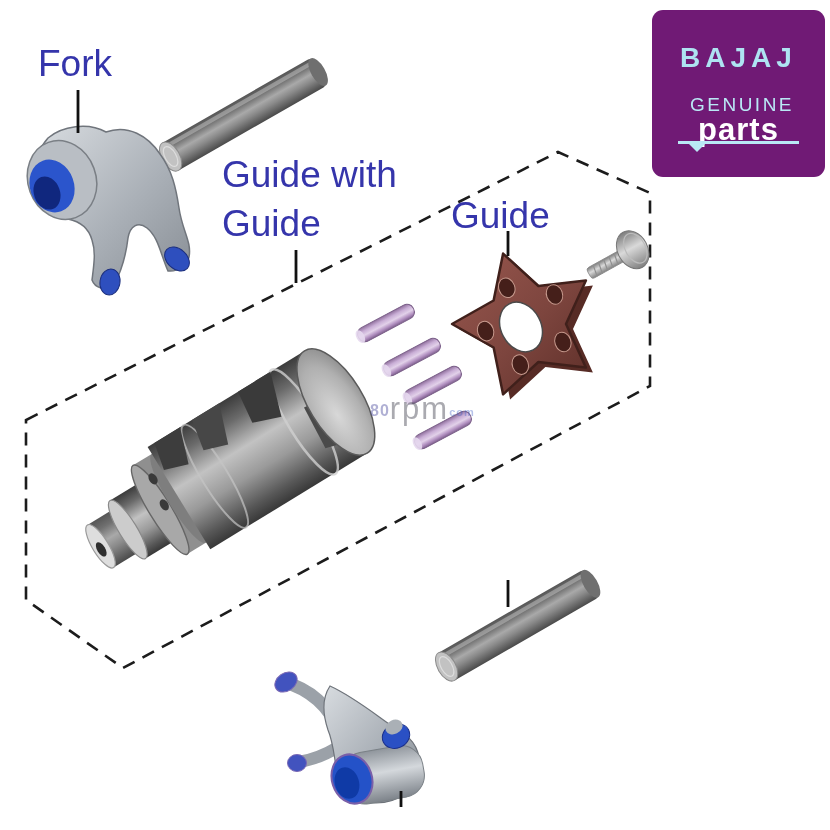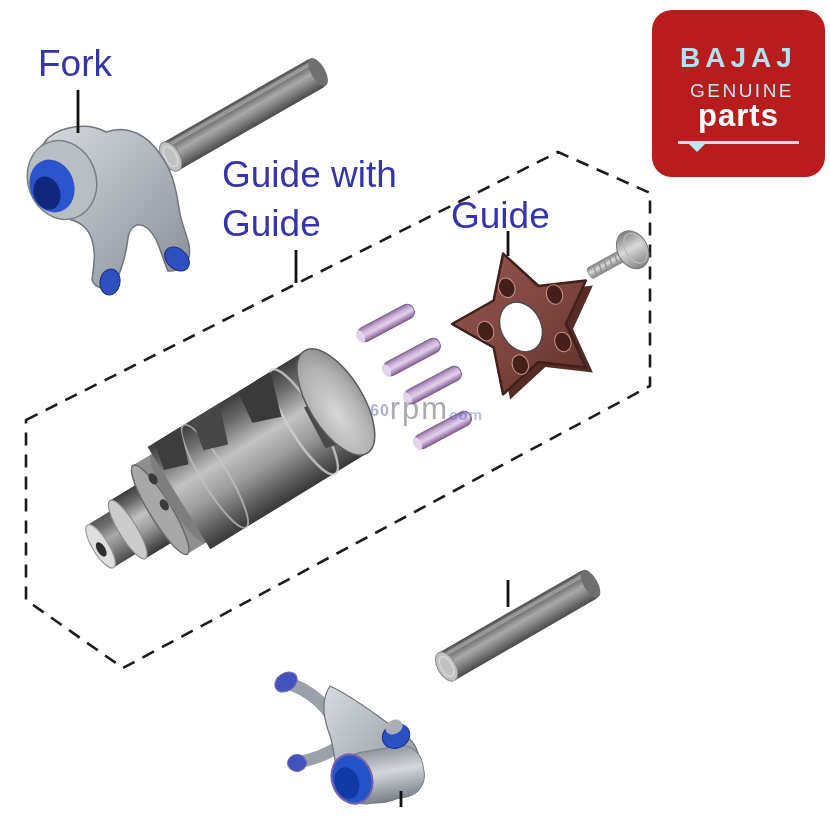--- a/index.html
+++ b/index.html
@@ -8,36 +8,36 @@
     overflow:hidden;font-family:"Liberation Sans",sans-serif;
   }
   .canvas svg.diagram{position:absolute;left:0;top:0;}
   .label{
     position:absolute;color:#3535ab;font-size:37px;line-height:49px;
     white-space:pre;letter-spacing:0px;
   }
   
   .logo{
     position:absolute;left:652px;top:10px;width:173px;height:167px;
-    background:#b91c1c;border-radius:20px;text-align:center;color:#b9e8f5;
+    background:#701a75;border-radius:11px;text-align:center;color:#b9e8f5;
   }
   .logo-brand{margin-top:32px;font-size:28px;font-weight:bold;letter-spacing:5px;color:#aee3f2;}
-  .logo-genuine{margin-top:6px;font-size:19px;letter-spacing:2.5px;color:#b9e8f5;padding-left:7px;}
+  .logo-genuine{margin-top:20px;font-size:19px;letter-spacing:2.5px;color:#b9e8f5;padding-left:7px;}
   .logo-parts{margin-top:-4px;font-size:31px;font-weight:bold;color:#ffffff;letter-spacing:1px;}
   .logo-underline{position:absolute;left:26px;width:121px;top:131px;height:3px;background:#b9e8f5;}
   .logo-arrow{
     position:absolute;left:36px;top:133px;width:0;height:0;
     border-left:9px solid transparent;border-right:9px solid transparent;
     border-top:9px solid #b9e8f5;
   }
   
   .watermark{position:absolute;left:370px;top:393px;display:flex;align-items:flex-start;}
   .wm-prefix{font-size:16px;font-weight:bold;color:rgba(80,80,160,0.45);margin-top:9px;letter-spacing:1px;}
   .wm-main{font-size:31px;font-weight:normal;color:rgba(100,100,112,0.55);letter-spacing:2px;line-height:1;}
-  .wm-suffix{font-size:15px;font-weight:bold;color:rgba(70,100,200,0.40);margin-top:13px;letter-spacing:1px;}
+  .wm-suffix{font-size:11px;font-weight:bold;color:rgba(70,100,200,0.40);margin-top:13px;letter-spacing:1px;}
 </style>
 </head>
 <body>
 
 <div class="canvas">
 
   <svg class="diagram" width="830" height="830" viewBox="0 0 830 830">
     <defs>
       <linearGradient id="rodGrad" x1="0" y1="0" x2="0" y2="1">
         <stop offset="0%" stop-color="#565656"></stop>
@@ -200,21 +200,21 @@
       <line x1="508" y1="580" x2="508" y2="607"></line>
       <line x1="401" y1="791" x2="401" y2="807"></line>
     </g>
   </svg>
 
   <div class="label" style="left:38px;top:39px;">Fork</div>
   <div class="label" style="left:222px;top:150px;"><span>Guide with</span><br><span>Guide</span></div>
   <div class="label" style="left:451px;top:191px;">Guide</div>
 
   <div class="watermark">
-    <span class="wm-prefix">60</span>
+    <span class="wm-prefix">80</span>
     <span class="wm-main">rpm</span>
     <span class="wm-suffix">com</span>
   </div>
 
   <div class="logo">
     <div class="logo-brand">BAJAJ</div>
     <div class="logo-genuine">GENUINE</div>
     <div class="logo-parts">parts</div>
     <div class="logo-underline"></div>
     <div class="logo-arrow"></div>

